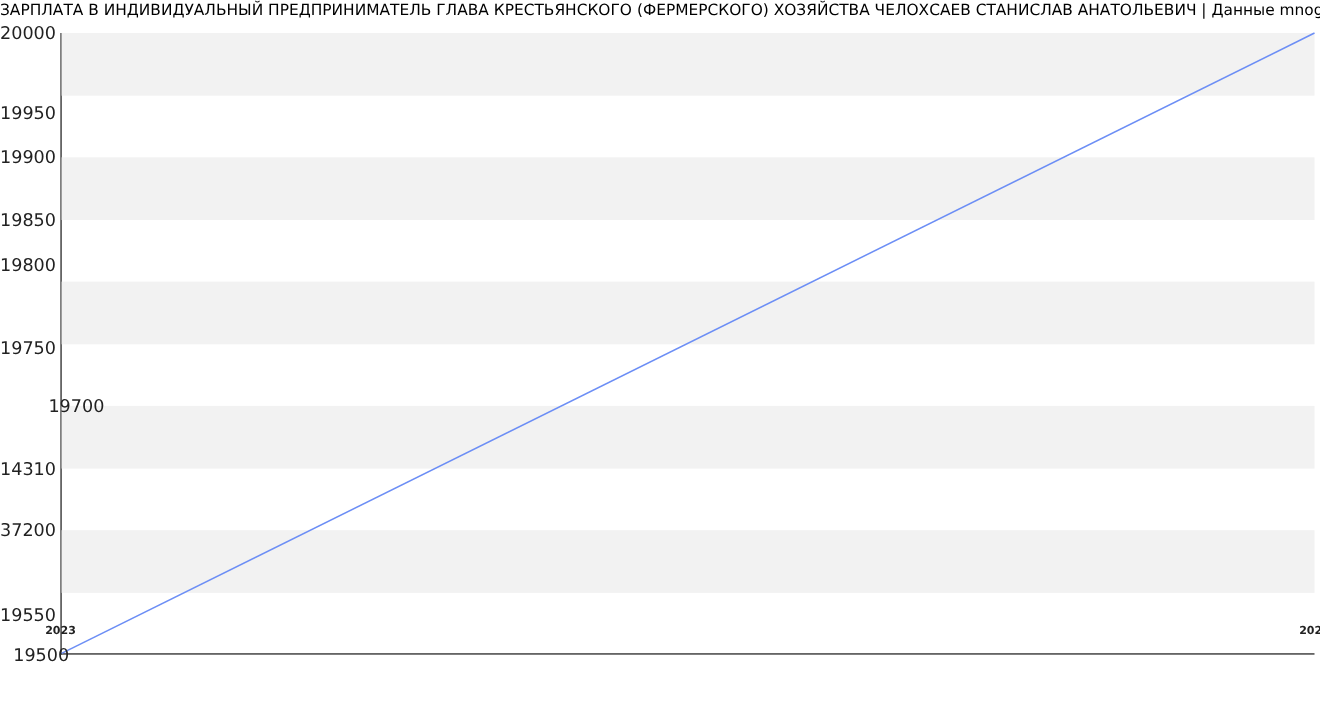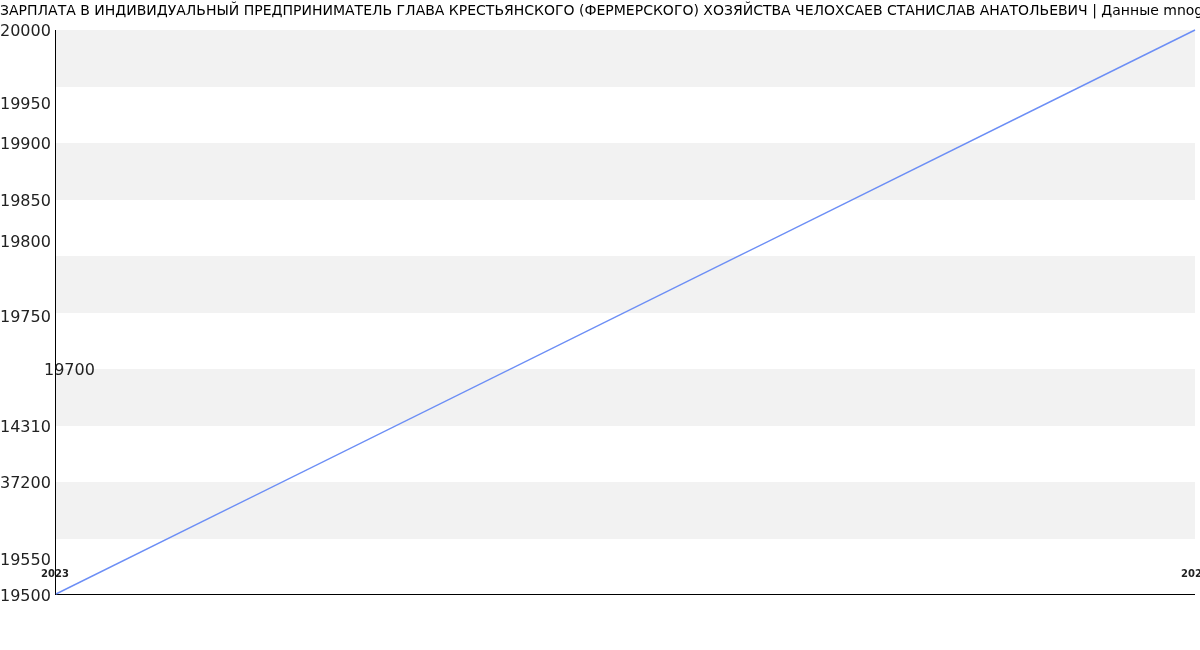--- a/index.html
+++ b/index.html
@@ -87,21 +87,21 @@
       <div class="band" style="top: 113px; height: 56.5px;"></div>
       <div class="band" style="top: 226px; height: 56.5px;"></div>
       <div class="band" style="top: 339px; height: 56.5px;"></div>
       <div class="band" style="top: 452px; height: 56.5px;"></div>
 
     <svg class="line-layer" preserveAspectRatio="none" viewBox="0 0 1140 565">
       <polyline class="series-line" points="0,565 1140,0" stroke="#6c8ef5"></polyline>
     </svg>
   </div>
 
-<div class="ytick-label" style="left: 0px; top: 595px;">19500</div>
+<div class="ytick-label" style="left: 12px; top: 595px;">19500</div>
     <div class="ytick-label" style="left: 0px; top: 538.5px; margin-top: 20px;">19550</div>
     <div class="ytick-label" style="left: 0px; top: 482px;">37200</div>
     <div class="ytick-label" style="left: 0px; top: 425.5px;">14310</div>
     <div class="ytick-label" style="left: 0px; top: 369px; margin-left: 44px;">19700</div>
     <div class="ytick-label" style="left: 0px; top: 316px;">19750</div>
     <div class="ytick-label" style="left: 0px; top: 241px;">19800</div>
     <div class="ytick-label" style="left: 0px; top: 199.5px;">19850</div>
     <div class="ytick-label" style="left: 0px; top: 143px;">19900</div>
     <div class="ytick-label" style="left: 0px; top: 103px;">19950</div>
     <div class="ytick-label" style="left: 0px; top: 30px;">20000</div>

